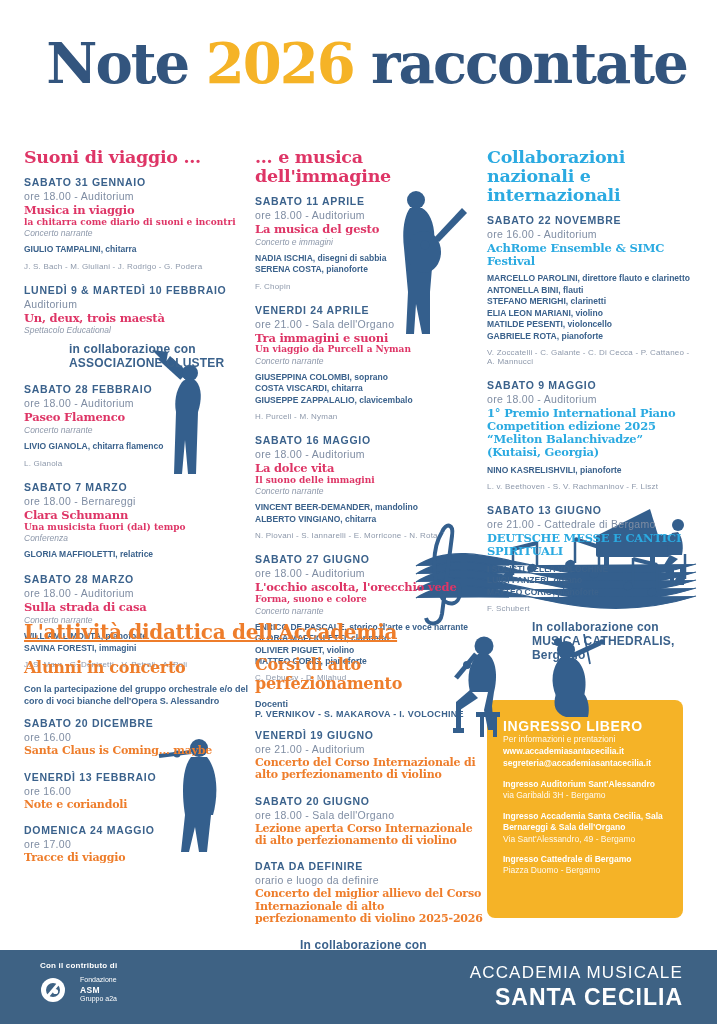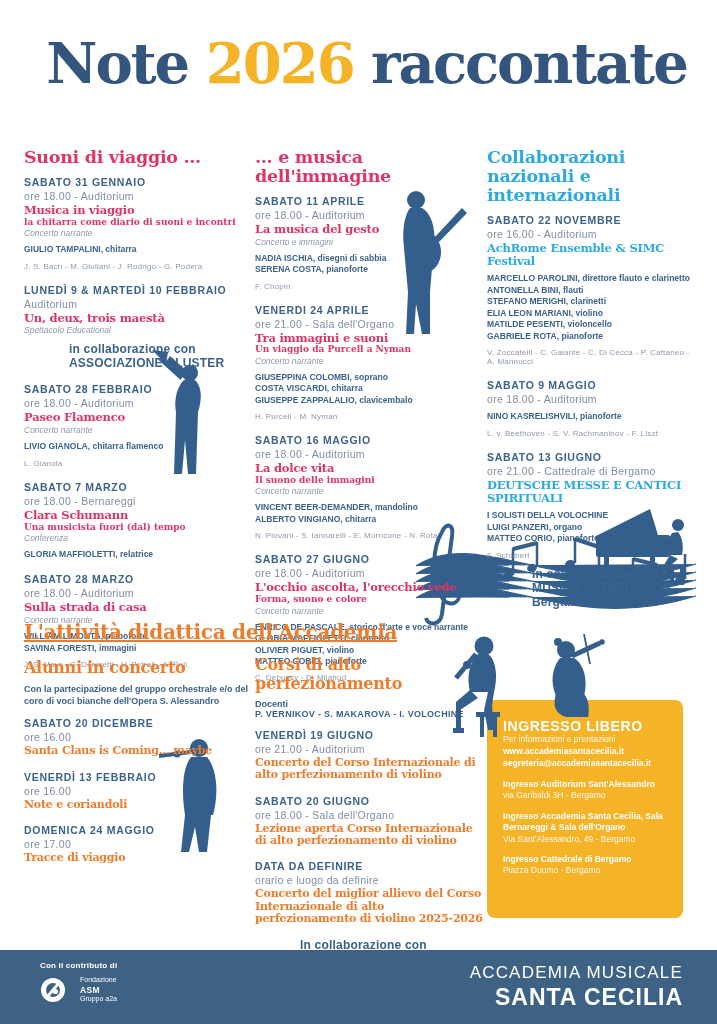--- a/index.html
+++ b/index.html
@@ -287,20 +287,21 @@
             <div class="ev-perf">STEFANO MERIGHI, clarinetti</div>
             <div class="ev-perf">ELIA LEON MARIANI, violino</div>
             <div class="ev-perf">MATILDE PESENTI, violoncello</div>
             <div class="ev-perf">GABRIELE ROTA, pianoforte</div>
           </div>
           <div class="ev-prog">V. Zoccatelli - C. Galante - C. Di Cecca - P. Cattaneo - A. Mannucci</div>
         </div>
         <div class="event">
           <div class="ev-date">SABATO 9 MAGGIO</div>
           <div class="ev-venue">ore 18.00 - Auditorium</div>
+          <div class="ev-title">1° Premio International  Piano Competition edizione 2025 “Meliton Balanchivadze” (Kutaisi, Georgia)</div>
           <div class="ev-performers">
             <div class="ev-perf">NINO KASRELISHVILI, pianoforte</div>
           </div>
           <div class="ev-prog">L. v. Beethoven - S. V. Rachmaninov - F. Liszt</div>
         </div>
         <div class="event">
           <div class="ev-date">SABATO 13 GIUGNO</div>
           <div class="ev-venue">ore 21.00 - Cattedrale di Bergamo</div>
           <div class="ev-title">DEUTSCHE MESSE E CANTICI SPIRITUALI</div>
           <div class="ev-performers">

